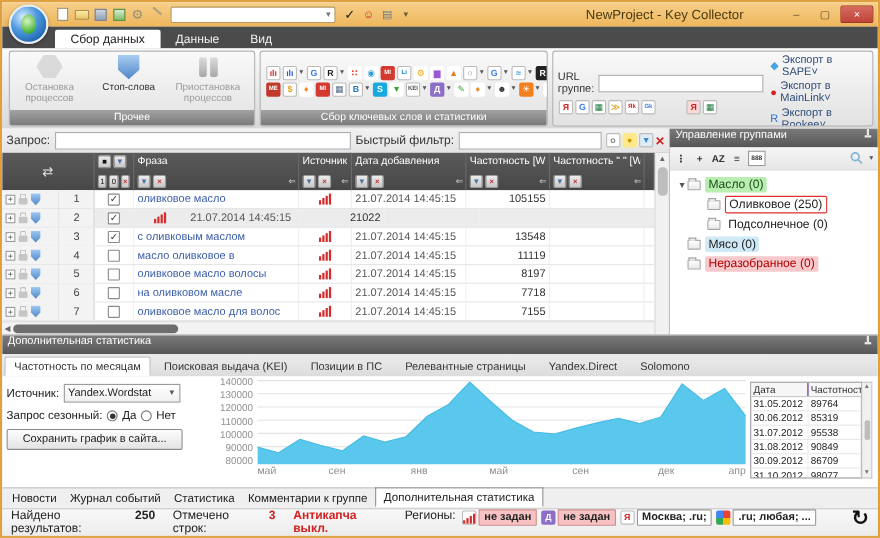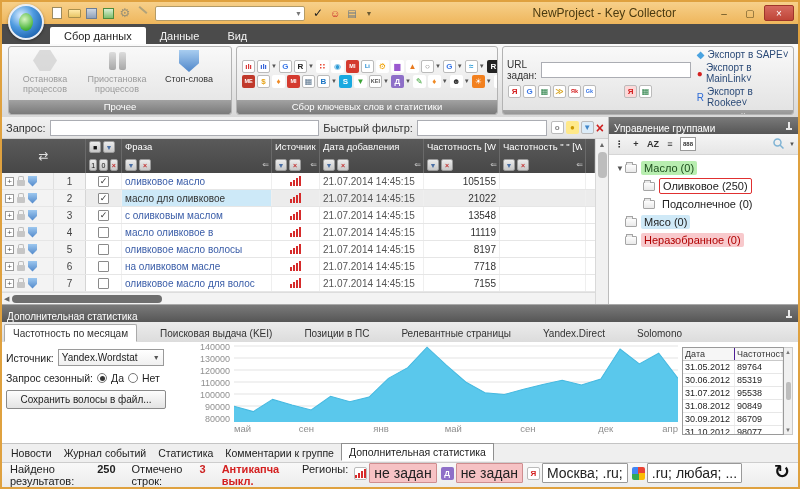--- a/index.html
+++ b/index.html
@@ -95,33 +95,33 @@
   .minishield{width:9px;height:11px;background:linear-gradient(#9cc7ef,#4f86c9);clip-path:polygon(0 0,100% 0,100% 58%,50% 100%,0 58%);}
   .cb{width:11px;height:11px;border:1px solid #8a8a8a;background:#fff;display:inline-flex;align-items:center;justify-content:center;font-size:9px;color:#333;border-radius:1px;}
   .redbars{display:flex;align-items:flex-end;gap:1px;height:10px;}
   .redbars i{width:2px;background:#d62b2b;display:block;}
   .vscroll{width:13px;background:#f1f1f1;border-left:1px solid #d9d9d9;display:flex;flex-direction:column;align-items:center;font-size:7px;color:#666;padding:2px 0;flex:0 0 13px;}
   .vthumb{width:9px;height:26px;background:#bdbdbd;border-radius:4px;margin-top:4px;}
   .hscroll{height:12px;background:#f3f3f3;border-top:1px solid #ddd;display:flex;align-items:center;padding:0 2px;gap:3px;font-size:7px;color:#666;flex:0 0 12px;}
   .hthumb{width:150px;height:8px;background:#6e6e6e;border-radius:4px;}
   
   .gpanel{width:190px;border-left:1px solid #bcbcbc;background:#fff;display:flex;flex-direction:column;}
-  .phead{height:17px;background:linear-gradient(#7a7a7a,#565656);color:#fff;font-size:10px;display:flex;align-items:flex-end;padding:0 5px;flex:0 0 17px;}
+  .phead{height:17px;background:linear-gradient(#7a7a7a,#565656);color:#fff;font-size:10px;display:flex;align-items:flex-start;padding:0 5px;flex:0 0 17px;}
   .phead .pin{margin-left:auto;}
   .ptools{height:21px;background:linear-gradient(#f5f5f5,#e6e6e6);border-bottom:1px solid #d6d6d6;display:flex;align-items:center;padding:0 3px;gap:3px;font-size:9px;color:#333;flex:0 0 21px;}
   .ttool{display:inline-flex;align-items:center;justify-content:center;min-width:14px;height:14px;font-weight:bold;}
   .tree{padding:4px 2px;font-size:11px;color:#222;}
   .titem{height:18px;display:flex;align-items:center;}
   .tarrow{width:10px;font-size:8px;color:#555;text-align:center;}
   .tfolder{width:12px;height:9px;background:linear-gradient(#fdfdfd,#e9e9e9);border:1px solid #a5a5a5;border-radius:1px;position:relative;margin:0 4px 0 0;flex:0 0 12px;}
   .tfolder:before{content:"";position:absolute;top:-3px;left:0;width:5px;height:2px;background:#e9e9e9;border:1px solid #a5a5a5;border-bottom:none;}
   .tlabel{padding:1px 3px;border-radius:2px;white-space:nowrap;}
   
   .stats{height:139px;border-top:1px solid #a9a9a9;background:#fff;display:flex;flex-direction:column;flex:0 0 139px;}
-  .stabs{height:20px;background:linear-gradient(#ececec,#dcdcdc);display:flex;align-items:flex-end;padding:0 2px;gap:14px;flex:0 0 20px;text-align:center;}
+  .stabs{height:20px;background:linear-gradient(#ececec,#dcdcdc);display:flex;align-items:flex-end;padding:0 2px;gap:3px;flex:0 0 20px;text-align:center;}
   .stab{font-size:10px;color:#333;padding:3px 8px 2px;border:1px solid transparent;white-space:nowrap;}
   .stab.active{background:#fff;border:1px solid #aaa;border-bottom:1px solid #fff;border-radius:2px 2px 0 0;}
   .scontent{flex:1;display:flex;padding:3px 4px 1px;gap:4px;min-height:0;}
   .sctrl{width:178px;font-size:10.5px;color:#222;display:flex;flex-direction:column;gap:6px;padding-top:4px;}
   .srow{display:flex;align-items:center;gap:4px;}
   .sselect{width:106px;height:17px;border:1px solid #9a9a9a;background:linear-gradient(#fff,#f0f0f0);display:flex;align-items:center;padding:0 3px;font-size:10px;}
   .sselect .car{margin-left:auto;font-size:7px;color:#555;}
   .radio{width:10px;height:10px;border:1px solid #777;border-radius:50%;background:#fff;display:inline-flex;align-items:center;justify-content:center;}
   .radio.on:after{content:"";width:5px;height:5px;border-radius:50%;background:#333;}
   .sbtn{width:160px;height:19px;border:1px solid #8a8a8a;border-radius:2px;background:linear-gradient(#fdfdfd,#e3e3e3);font-size:10px;color:#222;display:flex;align-items:center;justify-content:center;}
@@ -144,21 +144,21 @@
   .mtscroll{width:9px;background:#f0f0f0;border:1px solid #c9c9c9;border-left:none;height:88px;display:flex;flex-direction:column;align-items:center;font-size:6px;color:#777;justify-content:space-between;padding:1px 0;}
   .mtthumb{width:5px;height:18px;background:#bdbdbd;border-radius:2px;}
   
   .btabs{height:19px;background:#efefef;border-top:1px solid #c4c4c4;display:flex;align-items:center;padding:0 4px;gap:2px;font-size:10.5px;color:#222;flex:0 0 19px;}
   .btab{padding:2px 5px;white-space:nowrap;}
   .btab.active{background:#fff;border:1px solid #8f8f8f;border-bottom-color:#fff;position:relative;top:-1px;padding:2px 7px;}
   .statusbar{height:25px;background:linear-gradient(#f8f8f8,#ececec);border-top:1px solid #cdcdcd;display:flex;align-items:flex-start;padding:0 8px;gap:6px;font-size:11px;color:#222;flex:0 0 25px;}
   .sv{font-weight:bold;margin-left:3px;}
   .anticaptcha{color:#d42020;font-weight:bold;margin-left:10px;}
   .regs{margin-left:10px;}
-  .badge{font-size:14px;font-weight:normal;padding:1px 4px;border:1px solid #999;background:#fff;border-radius:1px;white-space:nowrap;}
+  .badge{font-size:10px;font-weight:bold;padding:1px 4px;border:1px solid #999;background:#fff;border-radius:1px;white-space:nowrap;}
   .badge.alert{background:#f6c2c4;border-color:#cf8d8f;}
   .refresh{font-size:19px;font-weight:bold;color:#111;margin-left:26px;line-height:18px;}
   .gchip4{width:13px;height:13px;border-radius:2px;background:conic-gradient(#ea4335 0 25%,#fbbc05 25% 50%,#34a853 50% 75%,#4285f4 75% 100%);}
 </style>
 </head>
 <body>
 
 <div class="win">
 
   <div class="titlebar">
@@ -202,31 +202,31 @@
       <span class="rtab">Вид</span>
     </div>
 
   <div class="ribbon">
     <div class="rgroup" style="width:224px;">
       <div class="gbody" id="miscbtns">
           <div class="bigbtn dis">
             <div class="hexagon"></div>
             <div>Остановка процессов</div>
           </div>
+          <div class="bigbtn">
+            <div class="shieldic"></div>
+            <div>Стоп-слова</div>
+          </div>
           <div class="bigbtn dis">
             <div class="pauseic">
               <i></i>
               <i></i>
             </div>
             <div>Приостановка процессов</div>
           </div>
-          <div class="bigbtn">
-            <div class="shieldic"></div>
-            <div>Стоп-слова</div>
-          </div>
         </div>
       <div class="glabel">Прочее</div>
     </div>
     <div class="rgroup" style="width:262px;">
       <div class="gbody">
           <div class="iconrows" style="width:100%;">
         <div class="chiprow" id="r1">
               <span class="chipwrap">
                 <span class="chip br" style="background: rgb(255, 255, 255); color: rgb(214, 43, 43);">ılı</span>
               </span>
@@ -332,21 +332,21 @@
               </span>
             </div>
       </div>
         </div>
       <div class="glabel">Сбор ключевых слов и статистики</div>
     </div>
     <div class="rgroup" style="flex:1;">
       <div class="gbody relbody">
         <div class="relleft">
           <div class="urlrow">
-            <span>URL задан:</span>
+            <span>URL группе:</span>
             <input class="urlinput" value="" style="">
           </div>
           <div class="relicons" id="relicons">
               <span class="chipwrap">
                 <span class="chip br" style="background: rgb(255, 255, 255); color: rgb(212, 32, 32);">Я</span>
               </span>
               <span class="chipwrap">
                 <span class="chip br" style="background: rgb(255, 255, 255); color: rgb(59, 120, 231);">G</span>
               </span>
               <span class="chipwrap">
@@ -488,21 +488,20 @@
               <div class="grow sel">
                 <div class="cell c-icons" style="flex: 0 0 52px; width: 52px;">
                   <span class="plusbox">+</span>
                   <span class="minilock"></span>
                   <span class="minishield"></span>
                 </div>
                 <div class="cell c-num" style="flex: 0 0 32px; width: 32px;">2</div>
                 <div class="cell c-chk" style="flex: 0 0 36px; width: 36px;">
                   <span class="cb">✓</span>
                 </div>
-                <div class="cell c-phrase" style="flex: 0 0 150px; width: 150px;">масло для оливковое</div>
                 <div class="cell c-src" style="flex: 0 0 48px; width: 48px;">
                   <span class="redbars">
                     <i style="height: 4px;"></i>
                     <i style="height: 6px;"></i>
                     <i style="height: 8px;"></i>
                     <i style="height: 10px;"></i>
                   </span>
                 </div>
                 <div class="cell c-date" style="flex: 0 0 104px; width: 104px;">21.07.2014 14:45:15</div>
                 <div class="cell c-ws" style="flex: 0 0 76px; width: 76px;">21022</div>
@@ -717,21 +716,21 @@
               <span class="car">▼</span>
             </span>
         </div>
         <div class="srow">
           <span>Запрос сезонный:</span>
           <span class="radio on"></span>
           <span>Да</span>
           <span class="radio"></span>
           <span>Нет</span>
         </div>
-        <div class="sbtn">Сохранить волосы в файл...</div>
+        <div class="sbtn">Сохранить график в сайта...</div>
       </div>
       <div class="chartzone">
         <div class="ylabels" id="ylabels">
             <span style="top: -3px;">140000</span>
             <span style="top: 9px;">130000</span>
             <span style="top: 21px;">120000</span>
             <span style="top: 33px;">110000</span>
             <span style="top: 45px;">100000</span>
             <span style="top: 57px;">90000</span>
             <span style="top: 69px;">80000</span>

